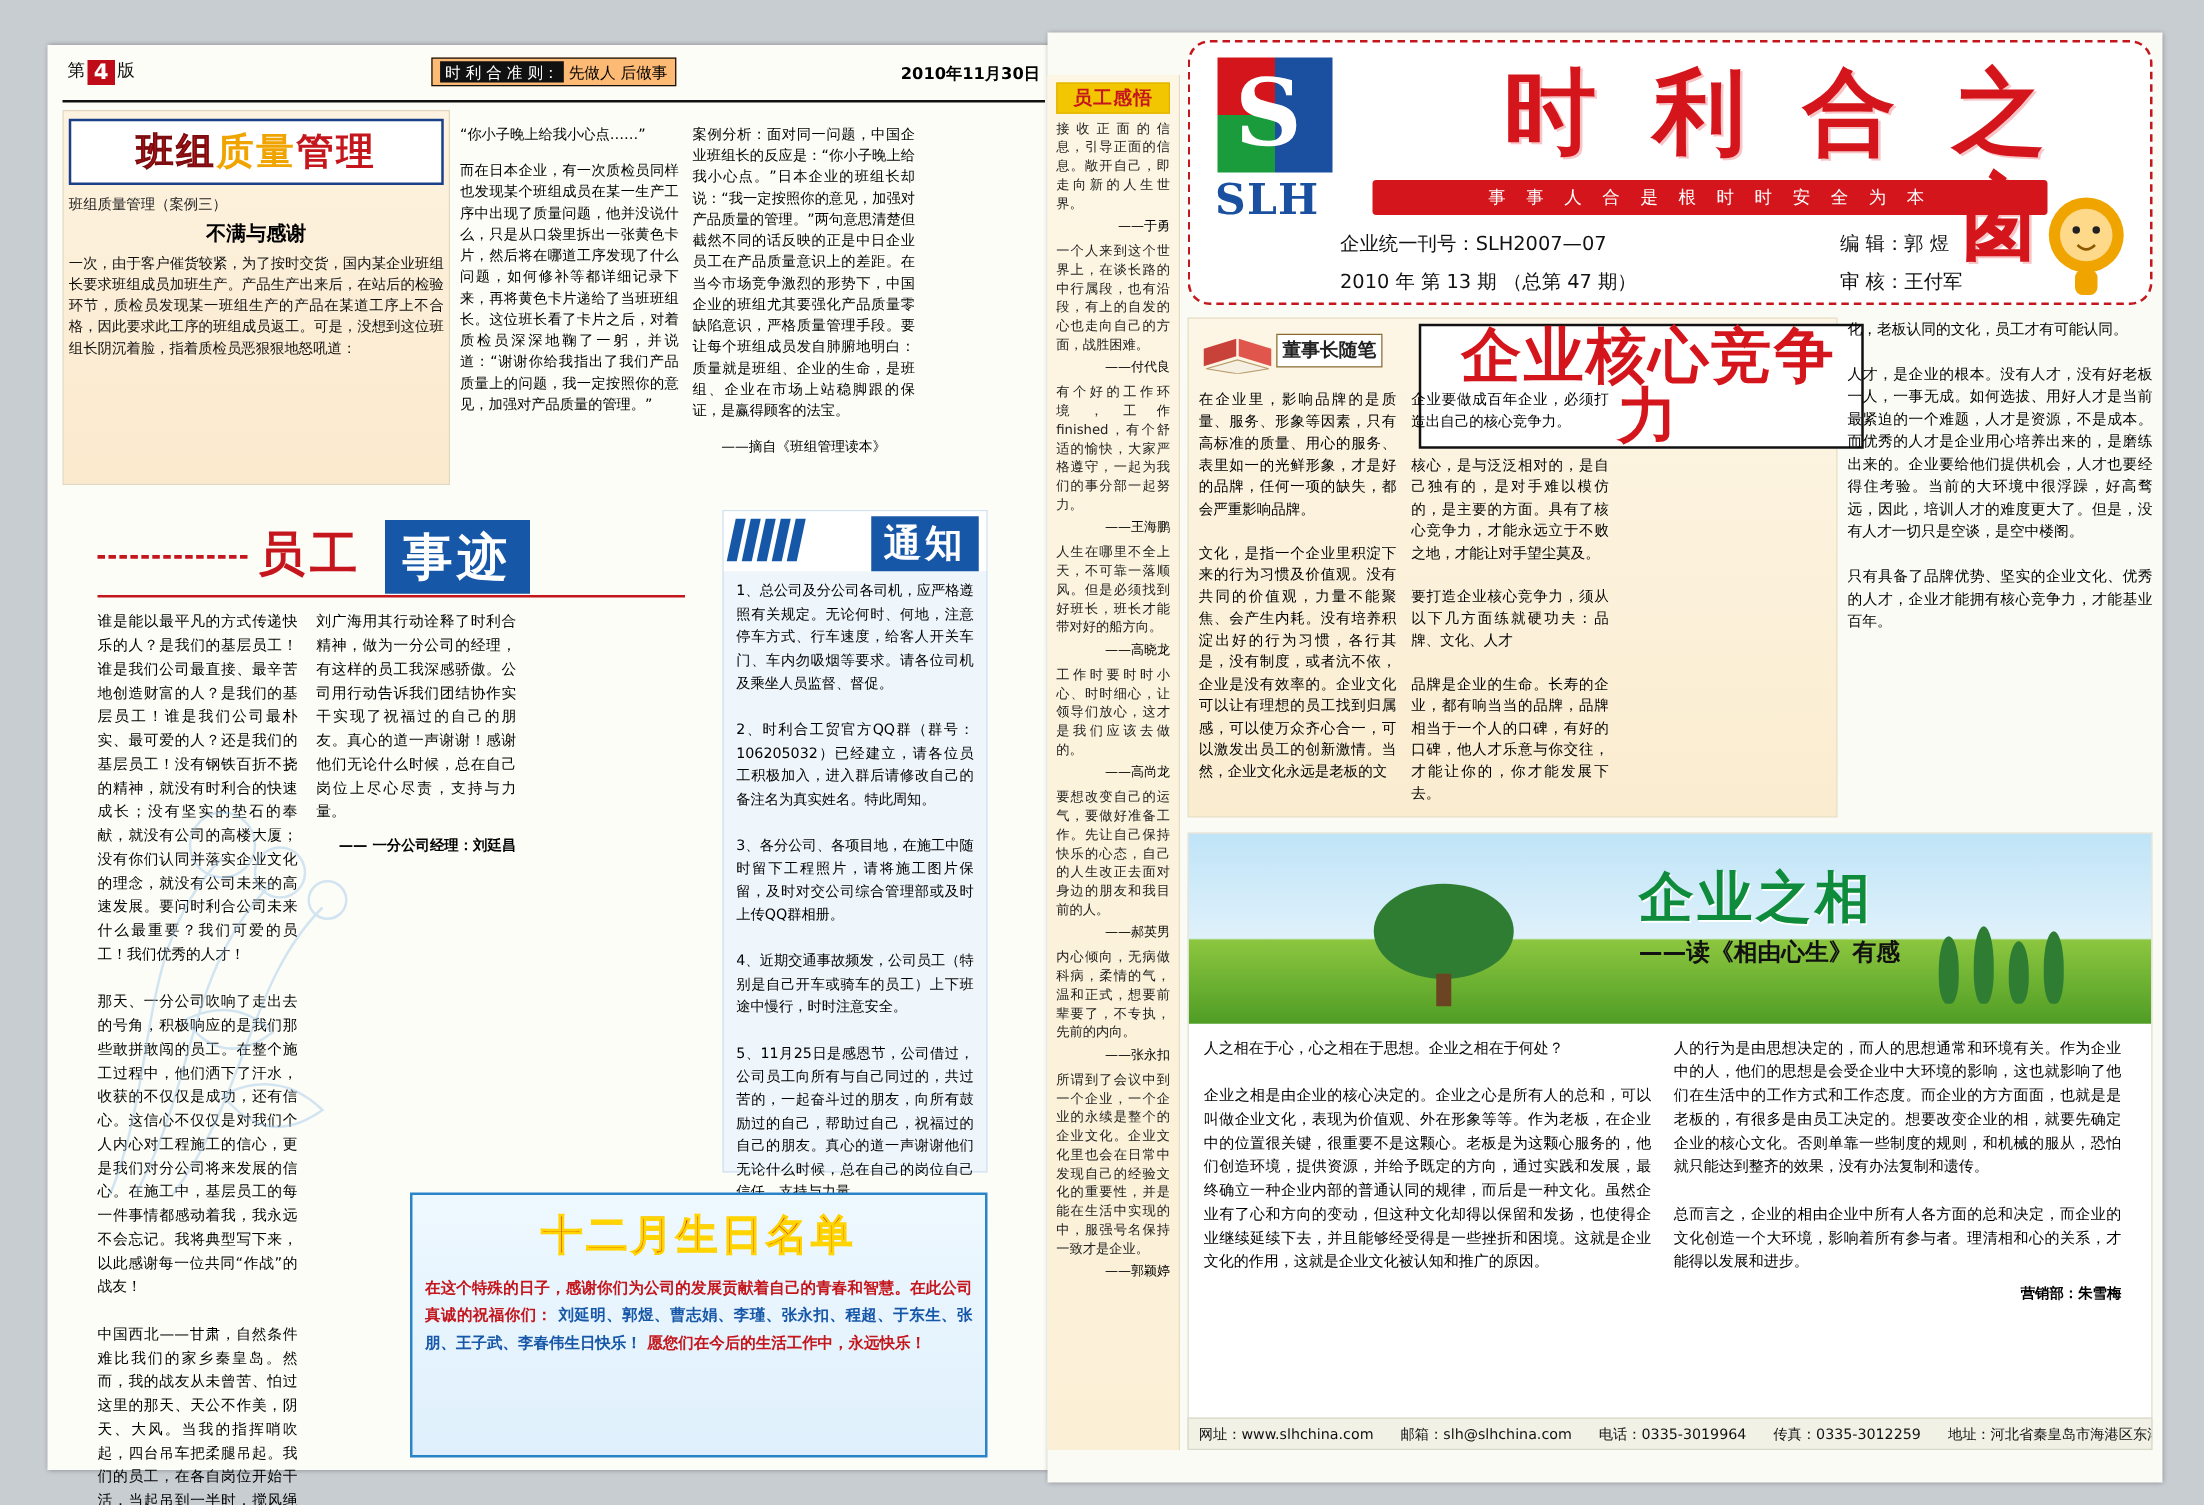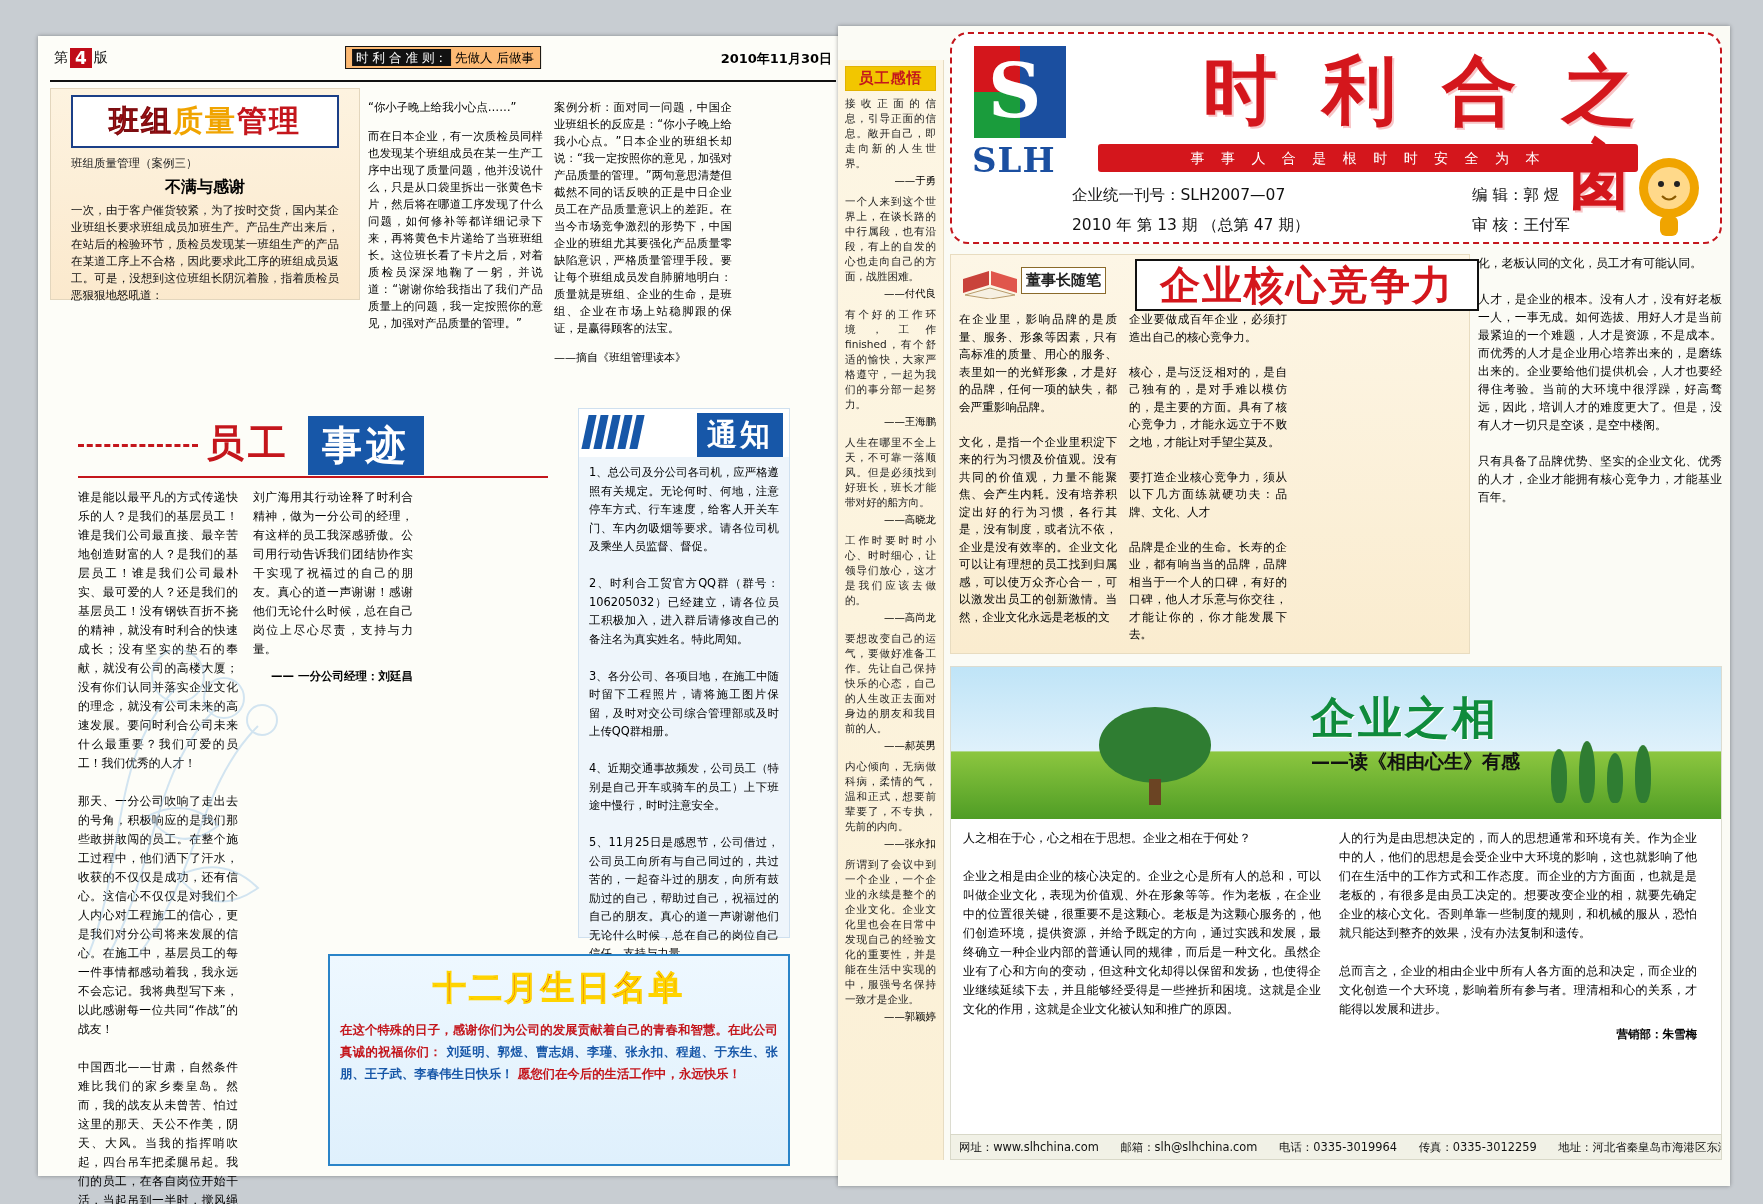--- a/index.html
+++ b/index.html
@@ -25,42 +25,42 @@
   }
   .lp-motto{
     position:absolute;left:50%;transform:translateX(-50%);top:0px;
     border:1px solid #111;font-size:12.5px;line-height:19px;padding:1px 6px;background:#fdba74;white-space:nowrap;
   }
   .lp-motto b{background:#111;color:#fff;padding:1px 4px;font-weight:normal;}
   .lp-date{position:absolute;right:4px;top:4px;font-size:13px;font-weight:bold;}
 
   
   .art-quality{
-    position:absolute;left:12px;top:52px;width:310px;height:212px;
+    position:absolute;left:12px;top:52px;width:310px;height:300px;
     background:linear-gradient(180deg,#fdf3e0 0%,#fbe9cd 100%);
-    border:1px solid #e3d6bd;padding:6px 20px;box-sizing:border-box;
+    border:1px solid #e3d6bd;padding:6px 4px;box-sizing:border-box;
   }
   .qa-title{
     border:2px solid #1b3f87;padding:4px 6px;background:#fff;text-align:center;
   }
   .qa-title span{font-size:30px;font-weight:bold;letter-spacing:2px;font-family:"DejaVu Sans",sans-serif;}
   .qa-t1{color:#c4161c;-webkit-text-stroke:0.4px #7a0d10;}
   .qa-t2{color:#f0a400;}
   .qa-t3{color:#c4161c;}
   .qa-sub{font-size:11.5px;margin-top:8px;color:#222;}
   .qa-h2{text-align:center;font-size:16px;font-weight:bold;margin:6px 0 4px;}
   .qa-body{font-size:11.5px;line-height:17px;text-align:justify;color:#111;}
 
   .col-mid{
     position:absolute;left:330px;top:52px;width:175px;font-size:11.4px;line-height:17px;text-align:justify;
   }
   .col-right{
     position:absolute;left:516px;top:52px;width:178px;font-size:11.4px;line-height:17px;text-align:justify;
   }
-  .src-line{text-align:left;font-size:11px;margin-top:6px;}
+  .src-line{text-align:center;font-size:11px;margin-top:6px;}
 
   
   .deeds-head{position:absolute;left:40px;top:380px;width:460px;height:56px;}
   .deeds-dash{position:absolute;left:0;top:28px;width:120px;border-top:3px dashed #c4161c;}
   .deeds-y{position:absolute;left:128px;top:2px;font-size:38px;font-weight:bold;color:#c4161c;letter-spacing:4px;}
   .deeds-box{position:absolute;left:230px;top:0px;background:#1757a8;color:#fff;font-size:40px;font-weight:bold;padding:2px 14px;letter-spacing:4px;}
   .deeds-rule{position:absolute;left:0px;top:60px;width:470px;border-top:2px solid #c4161c;}
 
   .deeds-c1{position:absolute;left:40px;top:452px;width:160px;font-size:11.8px;line-height:19px;text-align:justify;}
   .deeds-c2{position:absolute;left:215px;top:452px;width:160px;font-size:11.8px;line-height:19px;text-align:justify;}
@@ -152,22 +152,22 @@
   .core-tagbox{
     position:relative;height:48px;
   }
   .book{position:absolute;left:2px;top:2px;width:58px;height:34px;}
   .core-chair{
     position:absolute;left:62px;top:4px;border:1px solid #8a6a2a;background:#fff;
     font-size:15px;font-weight:bold;padding:3px 4px;color:#222;
   }
   .core-title{
     position:absolute;left:176px;top:-4px;width:340px;text-align:center;
-    font-size:40px;font-weight:bold;color:#d4161c;letter-spacing:2px;
-    border:2px solid #111;background:#fff;line-height:48px;
+    font-size:48px;font-weight:bold;color:#d4161c;letter-spacing:2px;
+    border:2px solid #111;background:#fff;line-height:48px;padding-left:12px;
   }
   .core-cols{position:absolute;left:8px;top:56px;width:504px;display:flex;gap:12px;}
   .core-col{width:158px;font-size:11.6px;line-height:17.5px;text-align:justify;}
 
   
   .core-extra{
     position:absolute;left:640px;top:228px;width:244px;font-size:11.8px;line-height:18px;text-align:justify;
   }
 
   

